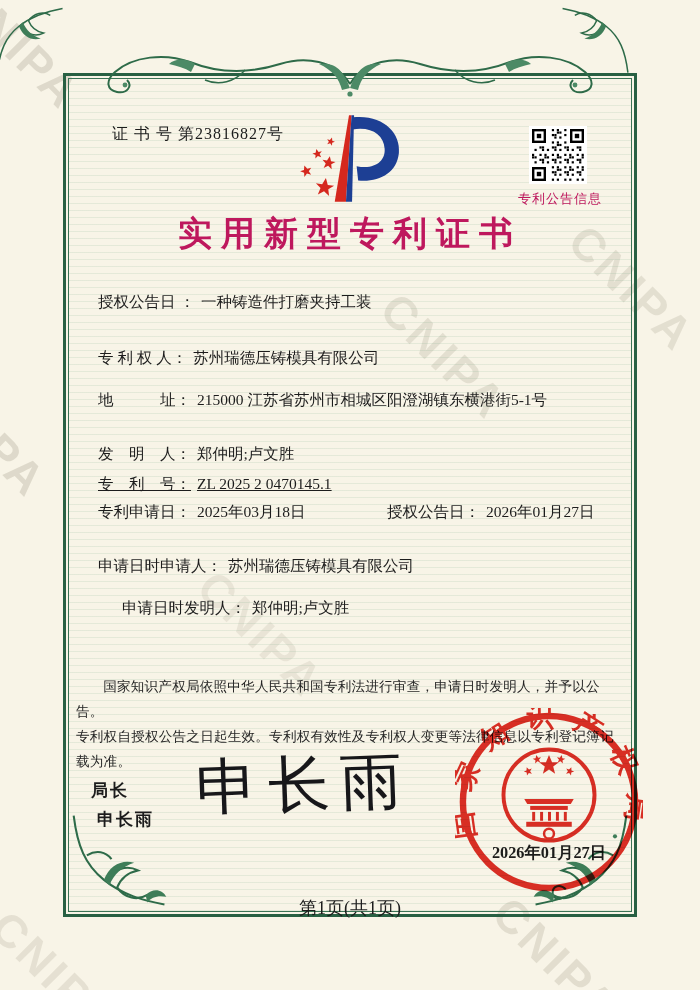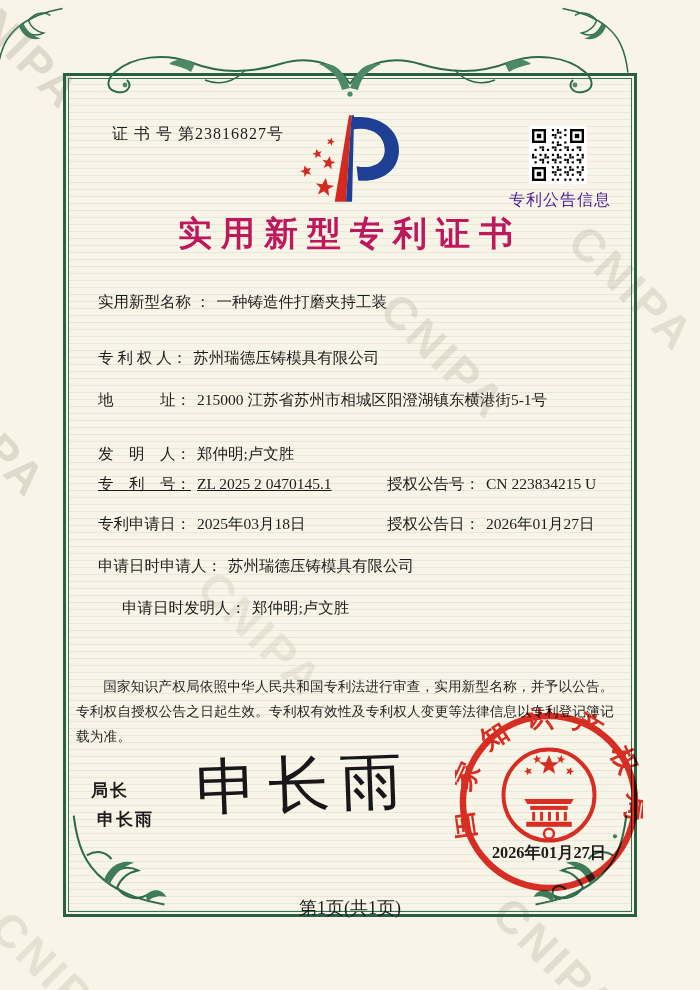--- a/index.html
+++ b/index.html
@@ -25,31 +25,31 @@
   .corner{width:104px;height:104px;}
   #corner-br{right:68px;bottom:78px;}
   #corner-bl{left:68px;bottom:78px;transform:scale(-1,1);}
   #corner-tr{right:68px;top:78px;transform:scale(1,-1) scale(.72);transform-origin:right top;}
   #corner-tl{left:68px;top:78px;transform:scale(-1,-1) scale(.72);transform-origin:left top;}
 
   .cert-no{position:absolute;left:112px;top:124px;font-size:16px;letter-spacing:1px;}
   #logo{position:absolute;left:293px;top:112px;width:112px;height:94px;}
   .qr-box{position:absolute;left:529px;top:126px;width:58px;height:58px;background:#fff;}
   .qr-caption{position:absolute;left:505px;top:190px;width:110px;text-align:center;
-              font-size:16px;color:#4c1d95;letter-spacing:1px;}
+              font-size:13px;color:#be185d;letter-spacing:1px;}
   .title{position:absolute;left:0;top:211px;width:100%;text-align:center;
          font-size:34px;font-weight:bold;letter-spacing:9px;color:#be185d;}
 
   .rows{position:absolute;left:98px;top:0;width:512px;font-size:15.5px;}
   .row{position:absolute;white-space:nowrap;}
   .row .lab{white-space:pre;}
   .row .val{margin-left:6px;}
   .pair2{position:absolute;left:289px;top:0;white-space:nowrap;}
   #r1{top:292px;} #r2{top:348px;} #r3{top:390px;} #r4{top:432px;margin-top:12px;}
-  #r5{top:474px;text-decoration:underline;} #r6{top:514px;} #r7{top:556px;} #r8{top:598px;margin-left:24px;}
+  #r5{top:474px;text-decoration:underline;} #r6{top:502px;} #r7{top:556px;} #r8{top:598px;margin-left:24px;}
 
   .body-par{position:absolute;left:76px;top:674px;width:550px;font-size:13.6px;
             line-height:25px;color:#262626;letter-spacing:.2px;}
   .body-par .l1{text-indent:2em;}
 
   .sig-title{position:absolute;left:91px;top:779px;font-size:17px;font-weight:bold;
              font-family:"Liberation Sans",sans-serif;letter-spacing:2px;}
   .sig-name{position:absolute;left:97px;top:808px;font-size:17px;font-weight:bold;
             font-family:"Liberation Sans",sans-serif;letter-spacing:2px;}
   .sig-script{position:absolute;left:196px;top:742px;width:240px;font-size:62px;
@@ -269,53 +269,50 @@
         <rect x="52.6" y="52.6" width="2.2" height="2.2"></rect>
       </g>
   </g>
 </svg>
 <div class="qr-caption">专利公告信息</div>
 
 <div class="title">实用新型专利证书</div>
 
 <div class="rows">
   <div class="row" id="r1">
-    <span class="lab">实用新型名称 ：</span><span class="val">一种铸造件打磨夹持工装</span>
+    <span class="lab">授权公告日 ：</span><span class="val">一种铸造件打磨夹持工装</span>
   </div>
   <div class="row" id="r2">
     <span class="lab">专 利 权 人：</span><span class="val">苏州瑞德压铸模具有限公司</span>
   </div>
   <div class="row" id="r3">
     <span class="lab">地　　　址：</span><span class="val">215000 江苏省苏州市相城区阳澄湖镇东横港街5-1号</span>
   </div>
   <div class="row" id="r4">
     <span class="lab">发　明　人：</span><span class="val">郑仲明;卢文胜</span>
   </div>
   <div class="row" id="r5">
     <span class="lab">专　利　号：</span><span class="val">ZL 2025 2 0470145.1</span>
-    <span class="pair2">
-      <span class="lab">授权公告号：</span><span class="val">CN 223834215 U</span>
-    </span>
   </div>
   <div class="row" id="r6">
     <span class="lab">专利申请日：</span><span class="val">2025年03月18日</span>
     <span class="pair2">
       <span class="lab">授权公告日：</span><span class="val">2026年01月27日</span>
     </span>
   </div>
   <div class="row" id="r7">
     <span class="lab">申请日时申请人：</span><span class="val">苏州瑞德压铸模具有限公司</span>
   </div>
   <div class="row" id="r8">
     <span class="lab">申请日时发明人：</span><span class="val">郑仲明;卢文胜</span>
   </div>
 </div>
 
 <div class="body-par">
-  <div class="l1">国家知识产权局依照中华人民共和国专利法进行审查，实用新型名称，并予以公告。</div>
+  <div class="l1">国家知识产权局依照中华人民共和国专利法进行审查，申请日时发明人，并予以公告。</div>
   <div class="l2">专利权自授权公告之日起生效。专利权有效性及专利权人变更等法律信息以专利登记簿记载为准。</div>
 </div>
 
 <div class="sig-title">局长</div>
 <div class="sig-name">申长雨</div>
 <div class="sig-script">申长雨</div>
 
 <svg id="seal" viewBox="0 0 190 190">
   <circle cx="95" cy="95" r="87" fill="none" stroke="#dd251b" stroke-width="6.5"></circle>
   <defs>

